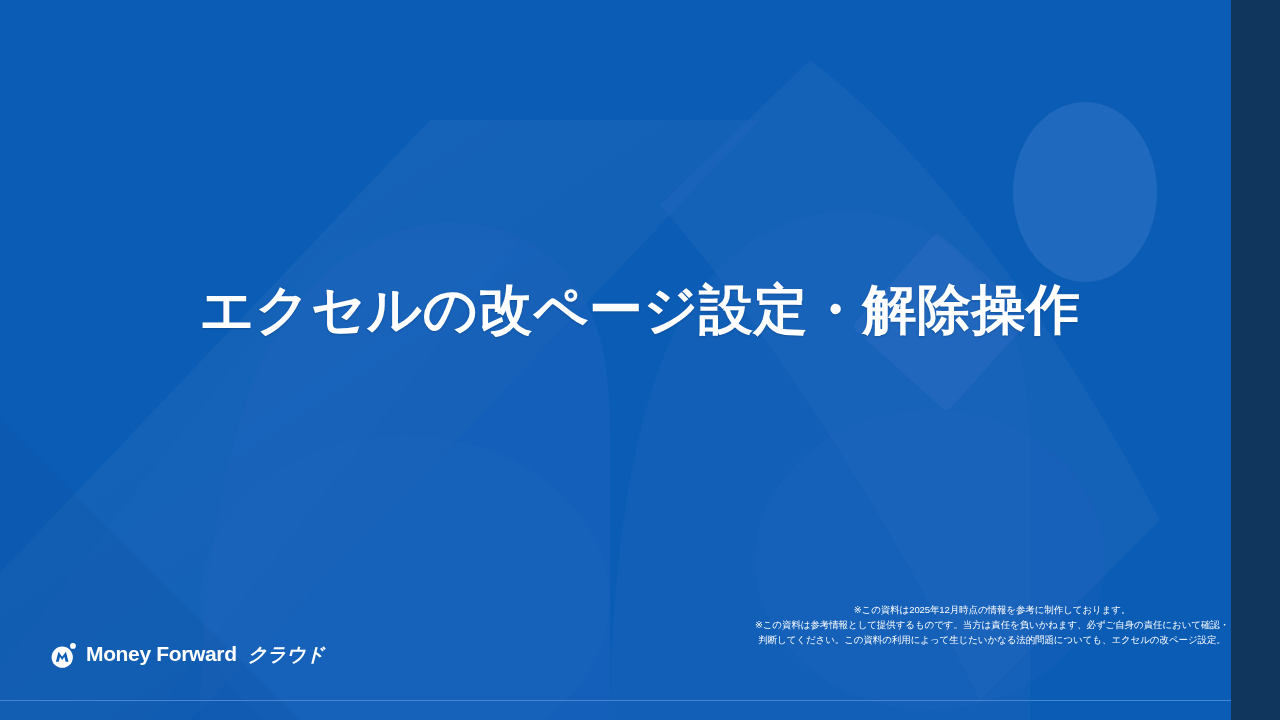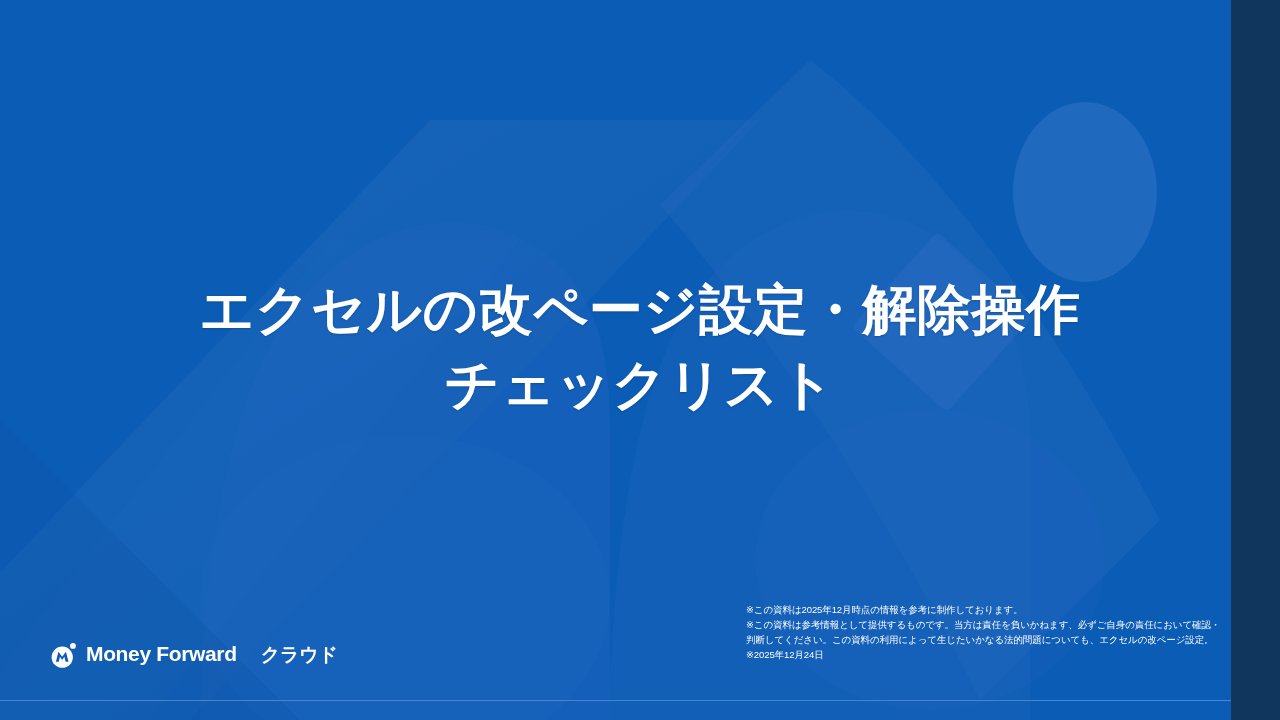--- a/index.html
+++ b/index.html
@@ -67,20 +67,21 @@
     left: 746px;
     top: 602px;
     width: 492px;
     color: #ffffff;
     font-size: 9.5px;
     line-height: 1.58;
     letter-spacing: -0.1px;
   }
   #disclaimer p {
     margin: 0;
+    text-align: center;
   }
 
   
   #logo {
     position: absolute;
     left: 50px;
     top: 640px;
     display: flex;
     align-items: center;
     gap: 9px;
@@ -88,34 +89,35 @@
   }
   #logo-mark {
     width: 27px;
     height: 27px;
     flex: none;
     display: block;
   }
   #logo-wordmark {
     display: flex;
     align-items: baseline;
-    gap: 24px;
+    gap: 11px;
     color: #ffffff;
   }
   #logo-name {
     font-size: 21px;
     font-weight: bold;
     letter-spacing: -0.35px;
     white-space: nowrap;
   }
   #logo-suffix {
     font-size: 19px;
     font-weight: bold;
     letter-spacing: -0.2px;
     white-space: nowrap;
+    font-style: italic;
   }
 </style>
 </head>
 <body>
 
 <div id="slide">
 
   <svg id="bg-art" viewBox="0 0 1280 720" preserveAspectRatio="none" aria-hidden="true">
     <defs>
       <clipPath id="slide-clip">
@@ -161,28 +163,26 @@
       <path d="M -40 720 L 330 240 L 520 240 L 150 720 Z" fill="#2a6dc2" opacity="0.10"></path>
 
       <path d="M 0 420 L 300 720 L 0 720 Z" fill="#0a5099" opacity="0.18"></path>
     </g>
   </svg>
 
   <div id="bottom-rule"></div>
 
   <div id="title-block">
     <span class="title-line">エクセルの改ページ設定・解除操作</span>
-    <span class="title-line">チェックリスト</span>
   </div>
 
   <div id="disclaimer">
     <p>※この資料は2025年12月時点の情報を参考に制作しております。</p>
     <p>※この資料は参考情報として提供するものです。当方は責任を負いかねます、必ずご自身の責任において確認・</p>
     <p>判断してください。この資料の利用によって生じたいかなる法的問題についても、エクセルの改ページ設定。</p>
-    <p>※2025年12月24日</p>
   </div>
 
   <div id="logo">
     <svg id="logo-mark" viewBox="0 0 32 32" aria-hidden="true">
       <circle cx="14.5" cy="18" r="12.6" fill="#ffffff"></circle>
       <circle cx="27.2" cy="4.6" r="3.4" fill="#ffffff"></circle>
       <path d="M7.0 23.4 L10.0 11.6 L14.4 17.6 L18.9 11.6 L21.9 23.4 L18.5 23.4 L17.1 17.6 L14.4 21.2 L11.8 17.6 L10.4 23.4 Z" fill="#0b5cb5"></path>
     </svg>
     <div id="logo-wordmark">
       <span id="logo-name">Money Forward</span>

